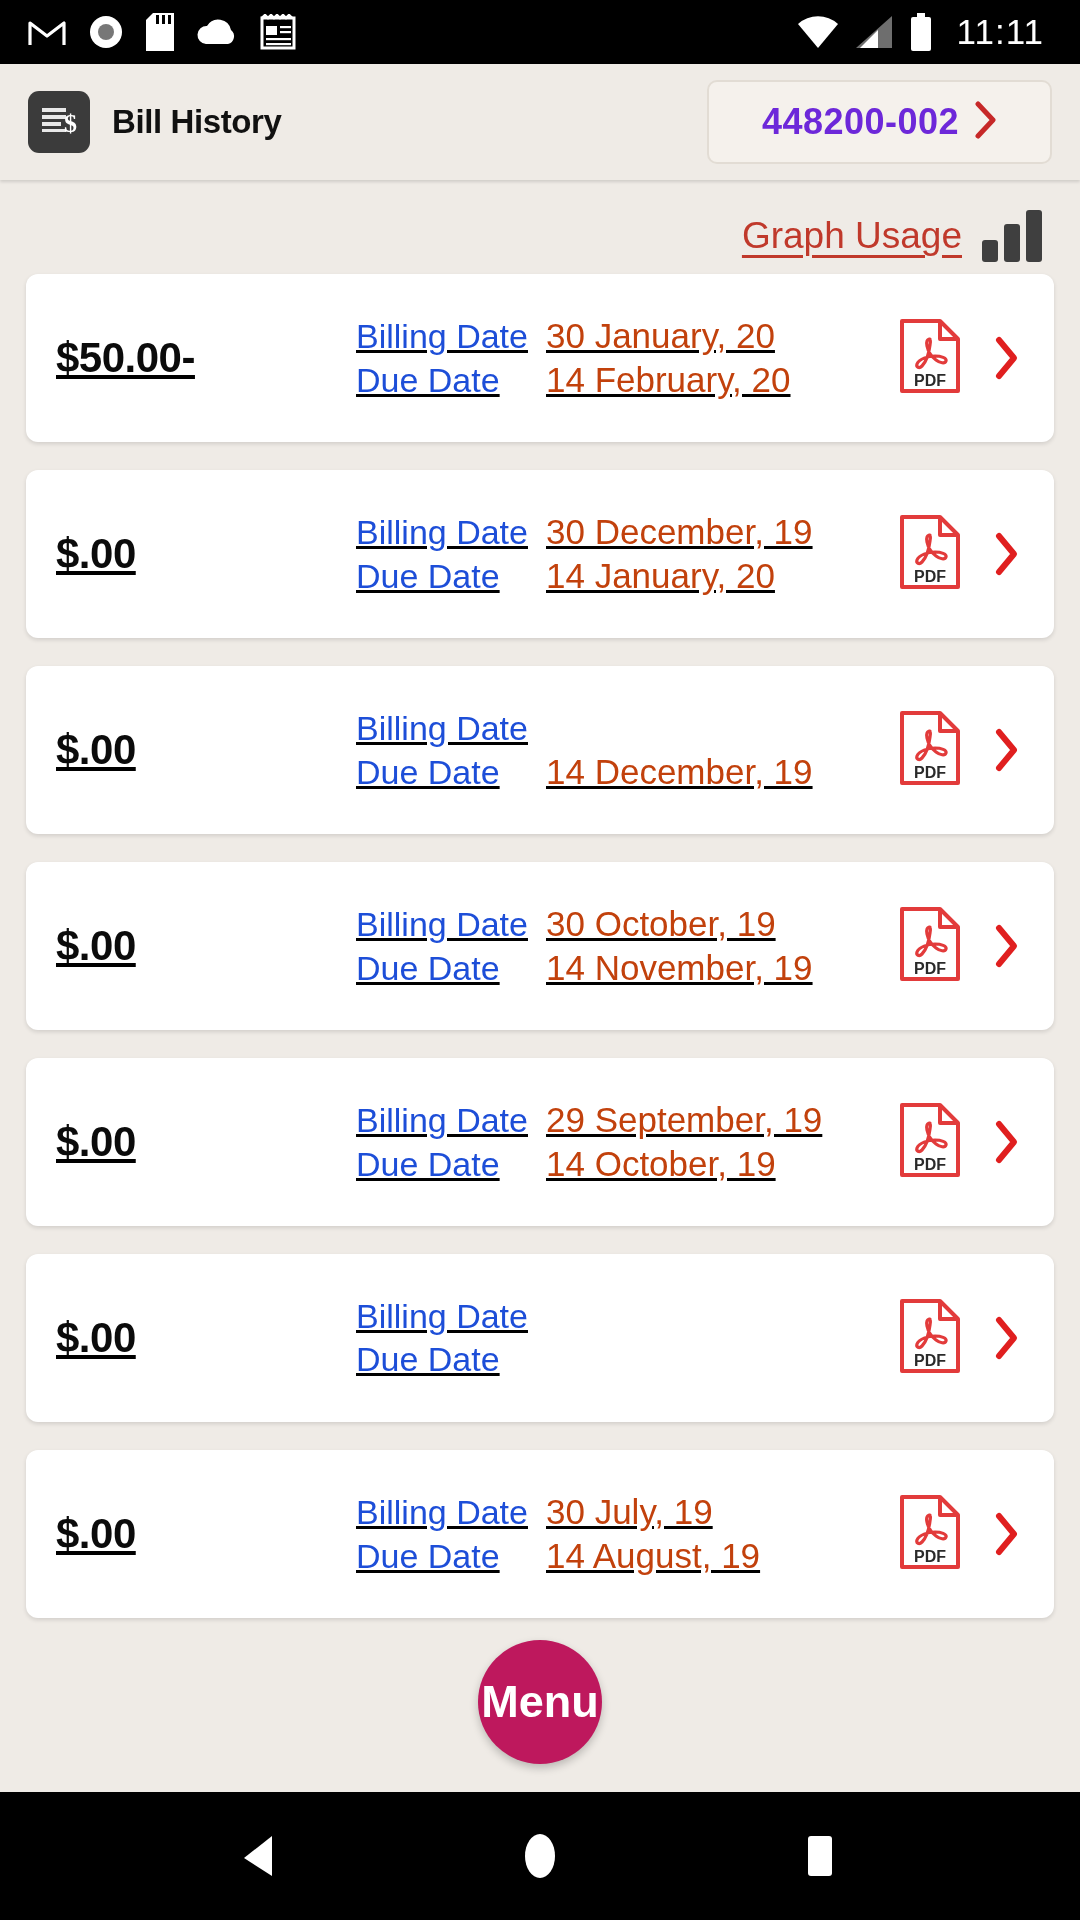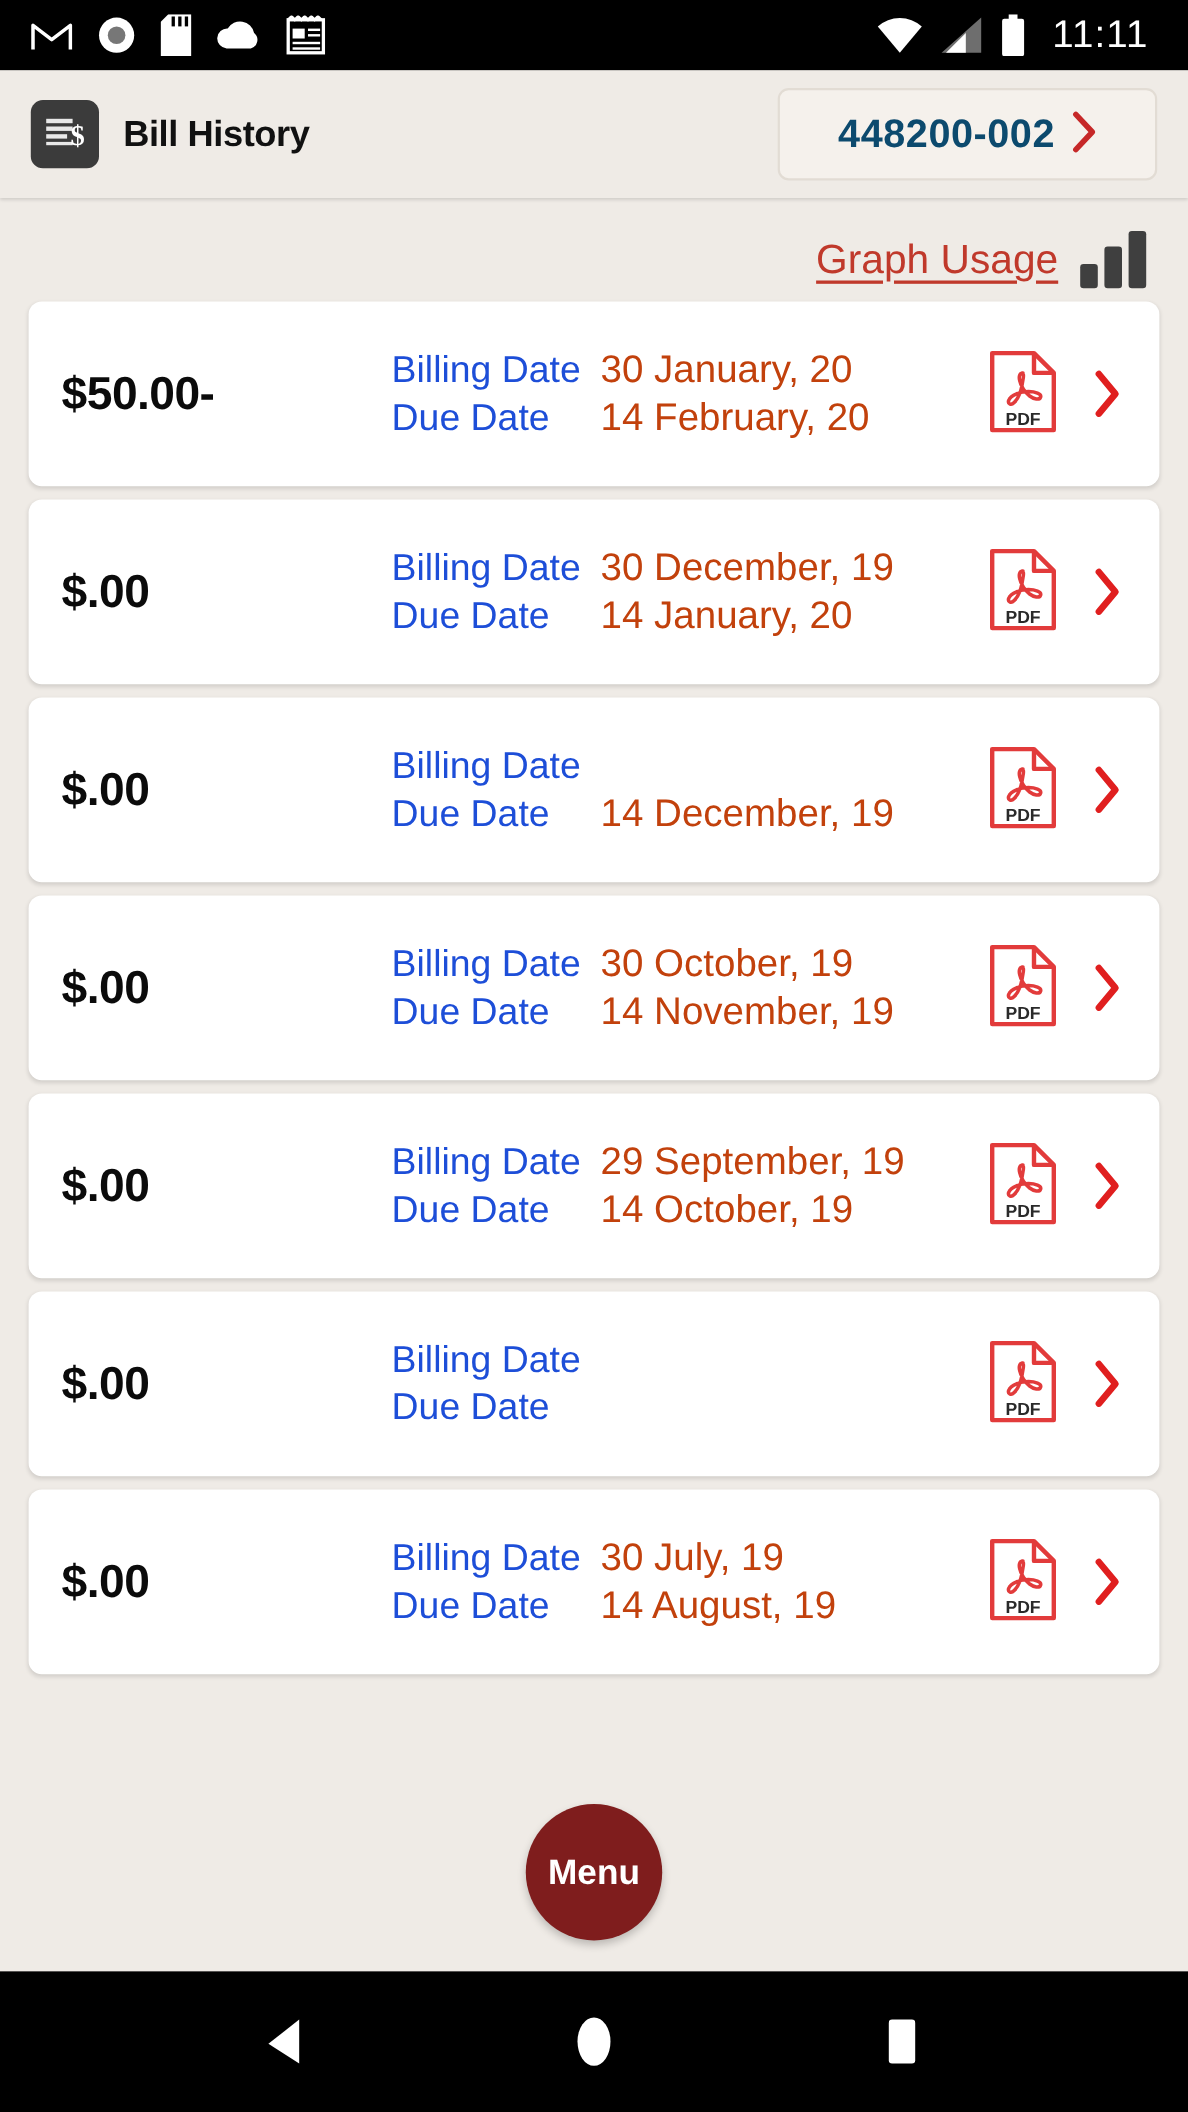--- a/index.html
+++ b/index.html
@@ -37,21 +37,21 @@
     font-size:33px; font-weight:700; color:#111; margin-left:22px;
     letter-spacing:-0.4px; white-space:nowrap;
   }
   .acct-btn {
     margin-left:auto;
     background:#F5F1EC; border:2px solid #E2DCD4; border-radius:10px;
     height:84px; min-width:345px;
     display:flex; align-items:center; justify-content:center; gap:16px;
     padding:0 26px; cursor:pointer;
   }
-  .acct-num { color:#0c4a6e; font-size:36px; font-weight:700; letter-spacing:0.5px; }
+  .acct-num { color:#6d28d9; font-size:36px; font-weight:700; letter-spacing:0.5px; }
   .acct-chev { color:#C62828; }
 
   
   .body { flex:1 1 auto; position:relative; overflow:hidden; background:#EFEBE6; }
 
   .graphrow {
     display:flex; align-items:center; justify-content:flex-end;
     gap:20px; padding:30px 38px 12px 0; cursor:pointer;
   }
   .graph-link {
@@ -60,44 +60,45 @@
   }
   .bars { display:flex; align-items:flex-end; gap:6px; height:52px; }
   .bars i { display:block; background:#3F3F3F; border-radius:3px; width:16px; }
   .bars i:nth-child(1){ height:22px; }
   .bars i:nth-child(2){ height:38px; }
   .bars i:nth-child(3){ height:52px; }
 
   .cards { padding:0 26px; }
   .card {
     background:#FFFFFF; border-radius:12px;
-    height:168px; margin-bottom:12px;
+    height:168px; margin-bottom:28px;
     display:flex; align-items:center;
     padding:0 26px 0 30px;
     box-shadow:0 2px 4px rgba(0,0,0,0.12);
+    text-decoration:underline;
   }
   .amount {
     font-size:42px; font-weight:700; color:#0B0B0B;
     width:300px; flex:0 0 300px; letter-spacing:-0.5px;
   }
   .dates { flex:1 1 auto; display:flex; flex-direction:column; gap:4px; }
   .drow { display:flex; align-items:baseline; }
   .dlabel { color:#1d4ed8; font-size:34px; width:190px; flex:0 0 190px; white-space:nowrap; }
   .dval { color:#c2410c; font-size:35px; font-weight:500; white-space:nowrap; }
   .pdf { flex:0 0 64px; margin-right:32px; cursor:pointer; }
   .row-chev { flex:0 0 34px; color:#E01F1F; display:flex; align-items:center; cursor:pointer; }
 
   
   .fab {
     position:absolute; left:50%; transform:translateX(-50%);
     bottom:28px;
     width:124px; height:124px; border-radius:50%;
-    background:#7f1d1d;
+    background:#be185d;
     display:flex; align-items:center; justify-content:center;
-    color:#fff; font-size:32px; font-weight:700;
+    color:#fff; font-size:45px; font-weight:700;
     box-shadow:0 4px 8px rgba(0,0,0,0.22); cursor:pointer;
   }
 
   
   .navbar {
     flex:0 0 128px; background:#000;
     display:flex; align-items:center; justify-content:space-around;
     padding:0 120px;
   }
   .nav-btn { cursor:pointer; display:flex; align-items:center; justify-content:center; width:120px; height:120px; }

